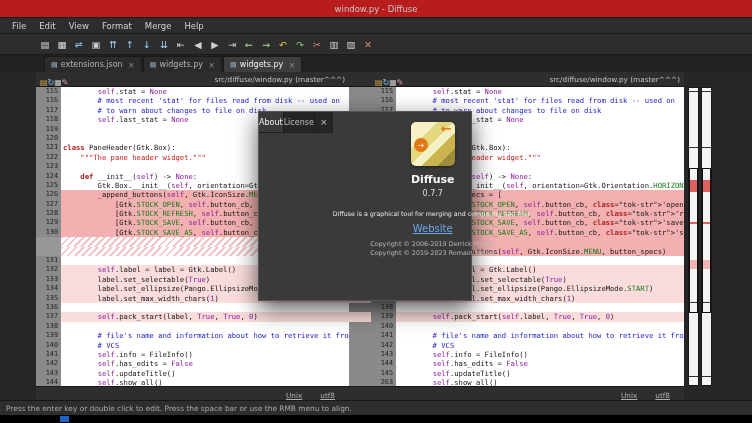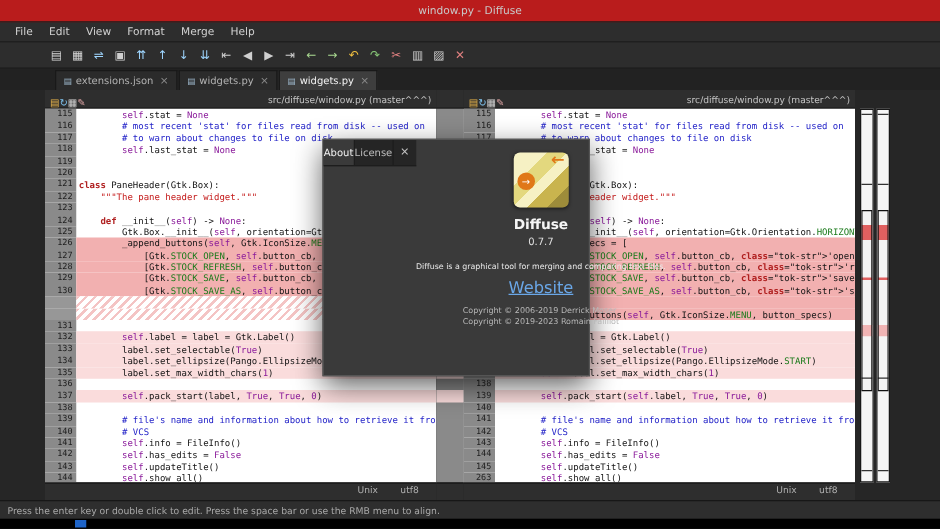--- a/index.html
+++ b/index.html
@@ -38,21 +38,21 @@
   .row.chg .lt{background:#f2b0b0;}
   .row.chg2 .lt{background:#fadcdc;}
   .row.gap .lt{background:repeating-linear-gradient(135deg,#f4c4c4 0 2px,#ffffff 2px 5px);}
   .row.gap .ln{background:#979797;}
   .tok-com{color:#2323c8;}
   .tok-str{color:#c41a1a;}
   .tok-kw{color:#b02020;font-weight:bold;}
   .tok-bi{color:#8a1a9a;}
   .tok-const{color:#1a7a1a;}
   .tok-num{color:#8a1a9a;}
-  .pane-status{height:13px;background:#2e2e2e;border-top:1px solid #191919;display:flex;justify-content:flex-end;align-items:flex-start;gap:18px;padding-right:14px;font-size:7.3px;color:#b0b0b0;}
+  .pane-status{height:13px;background:#2e2e2e;border-top:1px solid #191919;display:flex;justify-content:flex-end;align-items:flex-end;gap:18px;padding-right:14px;font-size:7.3px;color:#b0b0b0;text-decoration:underline;}
 
   
   .gutter-center{width:22px;display:flex;flex-direction:column;min-height:0;}
   .gc-head{height:14px;background:#2e2e2e;border-bottom:1px solid #191919;}
   .gc-rows{flex:1;background:#8a8a8a;overflow:hidden;}
   .gc-row{height:9.4px;}
   .gc-row.chg{background:#f2b0b0;}
   .gc-row.chg2{background:#fadcdc;}
   .gc-foot{height:13px;background:#2e2e2e;border-top:1px solid #191919;}
 
@@ -78,21 +78,21 @@
   .dlg-tab.active{background:#3a3a3a;color:#f2f2f2;}
   .dlg-close{width:18px;display:flex;align-items:center;justify-content:center;color:#c4c4c4;font-size:9px;}
   .dlg-body{flex:1;display:flex;flex-direction:column;align-items:center;padding-top:10px;}
   .logo{width:44px;height:44px;border-radius:5px;position:relative;box-shadow:0 1px 3px rgba(0,0,0,.5);
     background:linear-gradient(135deg,#f6f1c4 0%,#f6f1c4 30%,#e3d87e 30%,#e3d87e 48%,#f6f1c4 48%,#f6f1c4 62%,#c9b44e 62%,#c9b44e 80%,#9d8c3a 80%);}
   .logo-arrow{position:absolute;top:0px;right:3px;color:#e07818;font-size:13px;font-weight:bold;line-height:14px;}
   .logo-dot{position:absolute;left:3px;top:16px;width:14px;height:14px;border-radius:50%;background:#e07818;color:#fff;font-size:8px;display:flex;align-items:center;justify-content:center;}
   .app-name{font-size:11px;font-weight:bold;color:#f5f5f5;margin-top:7px;}
   .app-ver{font-size:8px;color:#dedede;margin-top:3px;}
   .app-desc{font-size:6.3px;color:#e9e9e9;margin-top:12px;white-space:nowrap;}
-  .app-link{font-size:13px;color:#6aa7e8;text-decoration:underline;margin-top:6px;}
+  .app-link{font-size:10px;color:#6aa7e8;text-decoration:underline;margin-top:6px;}
   .copyright{font-size:6.4px;color:#b8b8b8;text-align:left;line-height:1.4;margin-top:6px;}
 </style>
 </head>
 <body>
 
 <div class="window">
 
   <div class="titlebar">
     <span>window.py - Diffuse</span>
   </div>

